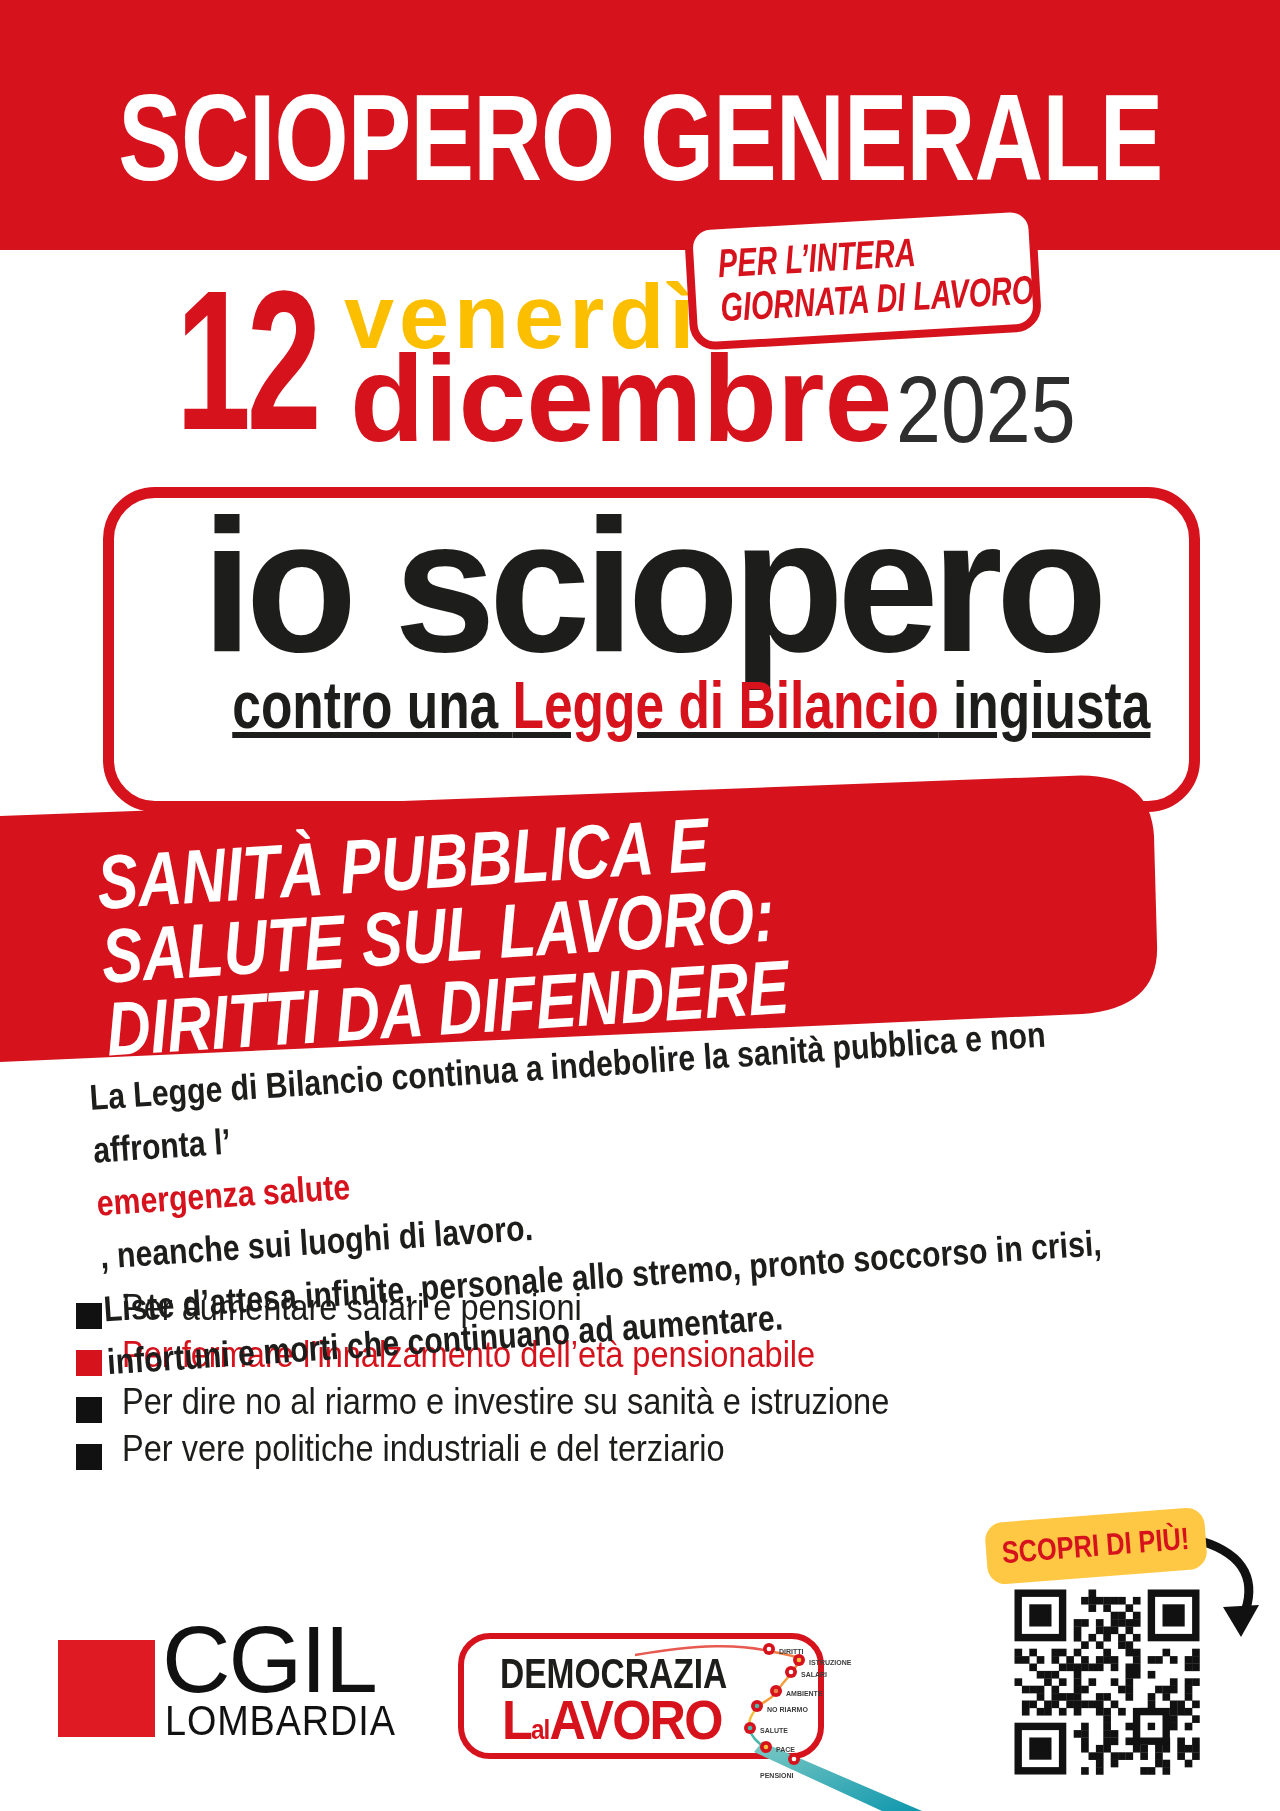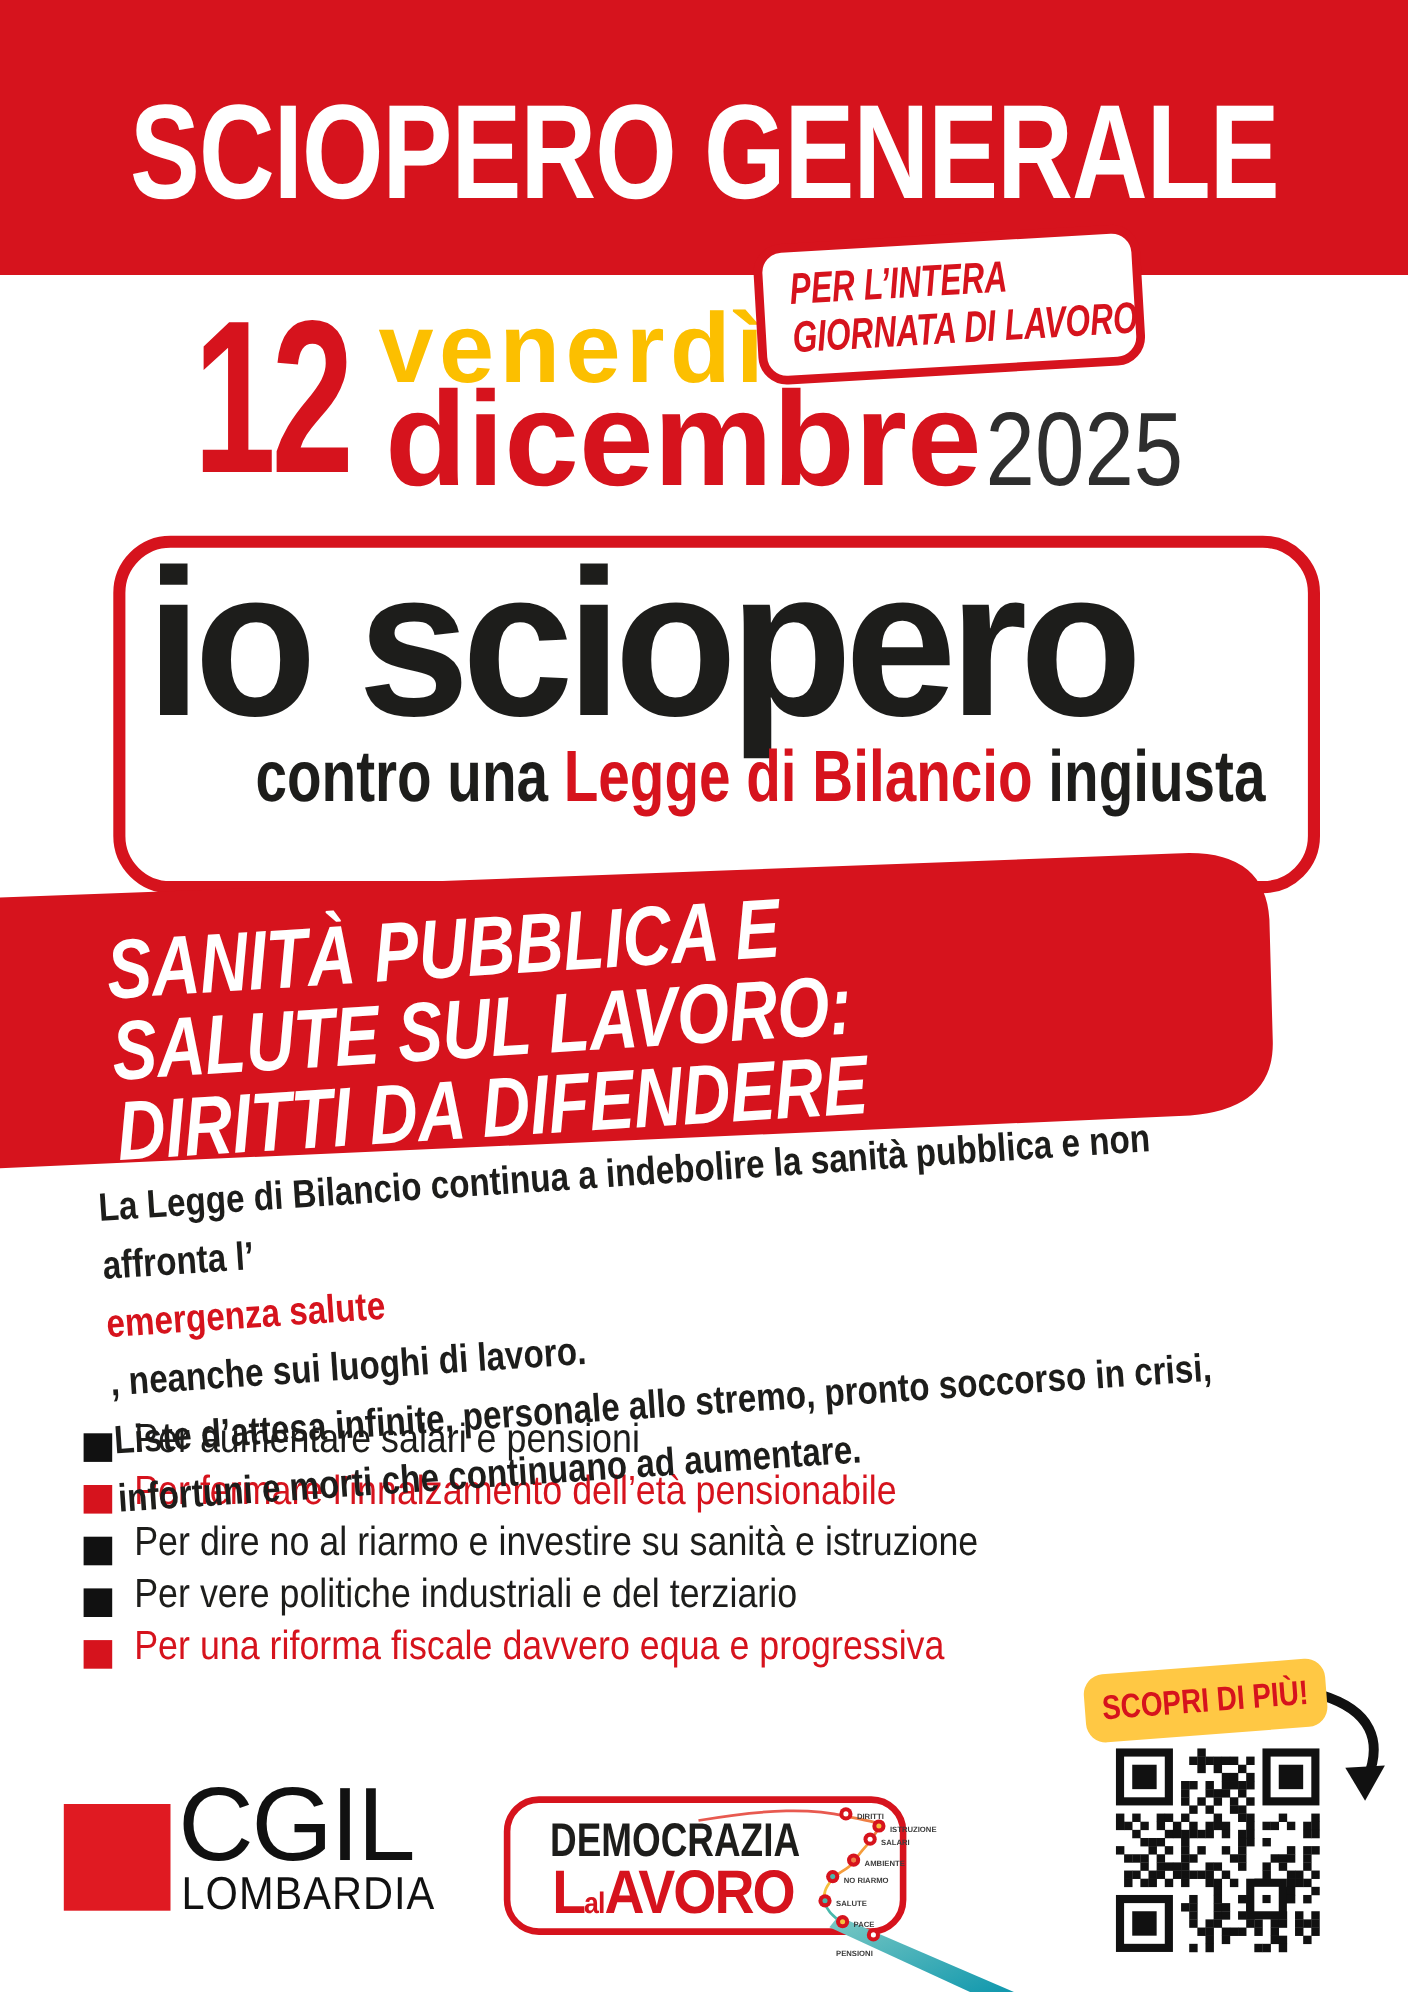--- a/index.html
+++ b/index.html
@@ -28,21 +28,21 @@
           transform:scaleX(0.68);transform-origin:left top;letter-spacing:-6px;}
   .weekday{left:344px;top:272px;font-size:90px;font-weight:bold;color:#fcbf00;line-height:1;
           letter-spacing:5px;}
   .month{left:350px;top:338px;font-size:122px;font-weight:bold;color:#d6131d;line-height:1;
           letter-spacing:0;}
   .year{left:896px;top:362px;font-size:95px;font-weight:500;color:#2e2e2e;line-height:1;
           transform:scaleX(0.85);transform-origin:left top;}
 
   
   .claim-box{left:103px;top:487px;width:1075px;height:303px;background:#fff;
-          border:11px solid #d6131d;border-radius:52px;z-index:1;}
+          border:11px solid #d6131d;border-radius:52px;z-index:1;text-align:center;text-decoration:underline;}
   .claim-main{margin-top:-12px;font-size:190px;font-weight:bold;color:#1d1d1b;line-height:1.05;
           white-space:nowrap;display:inline-block;transform:scaleX(0.96);
           transform-origin:center top;letter-spacing:-7px;}
   .claim-sub{margin-top:-14px;font-size:66px;font-weight:bold;color:#1d1d1b;line-height:1;
           white-space:nowrap;display:block;transform:scaleX(0.78);transform-origin:center top;}
   .claim-sub .hl{color:#d6131d;}
 
   
   .banner-svg{left:0;top:760px;width:1280px;height:320px;z-index:2;}
   .banner-text{left:95px;top:846px;z-index:3;transform:rotate(-3.6deg);
@@ -143,24 +143,20 @@
         <span class="sq"></span>
         <span class="bt">Per fermare l’innalzamento dell’età pensionabile</span>
       </li>
     <li class="b-black">
         <span class="sq"></span>
         <span class="bt">Per dire no al riarmo e investire su sanità e istruzione</span>
       </li>
     <li class="b-black">
         <span class="sq"></span>
         <span class="bt">Per vere politiche industriali e del terziario</span>
-      </li>
-    <li class="b-red">
-        <span class="sq"></span>
-        <span class="bt">Per una riforma fiscale davvero equa e progressiva</span>
       </li>
   </ul>
 
   <div class="abs cgil-square"></div>
   <div class="abs cgil-name">CGIL</div>
   <div class="abs cgil-region">LOMBARDIA</div>
 
   <div class="abs dal-box">
     <div class="dal-l1">DEMOCRAZIA</div>
     <div class="dal-l2"><span class="big">L</span><span class="small">al</span><span class="big">AVORO</span></div>

